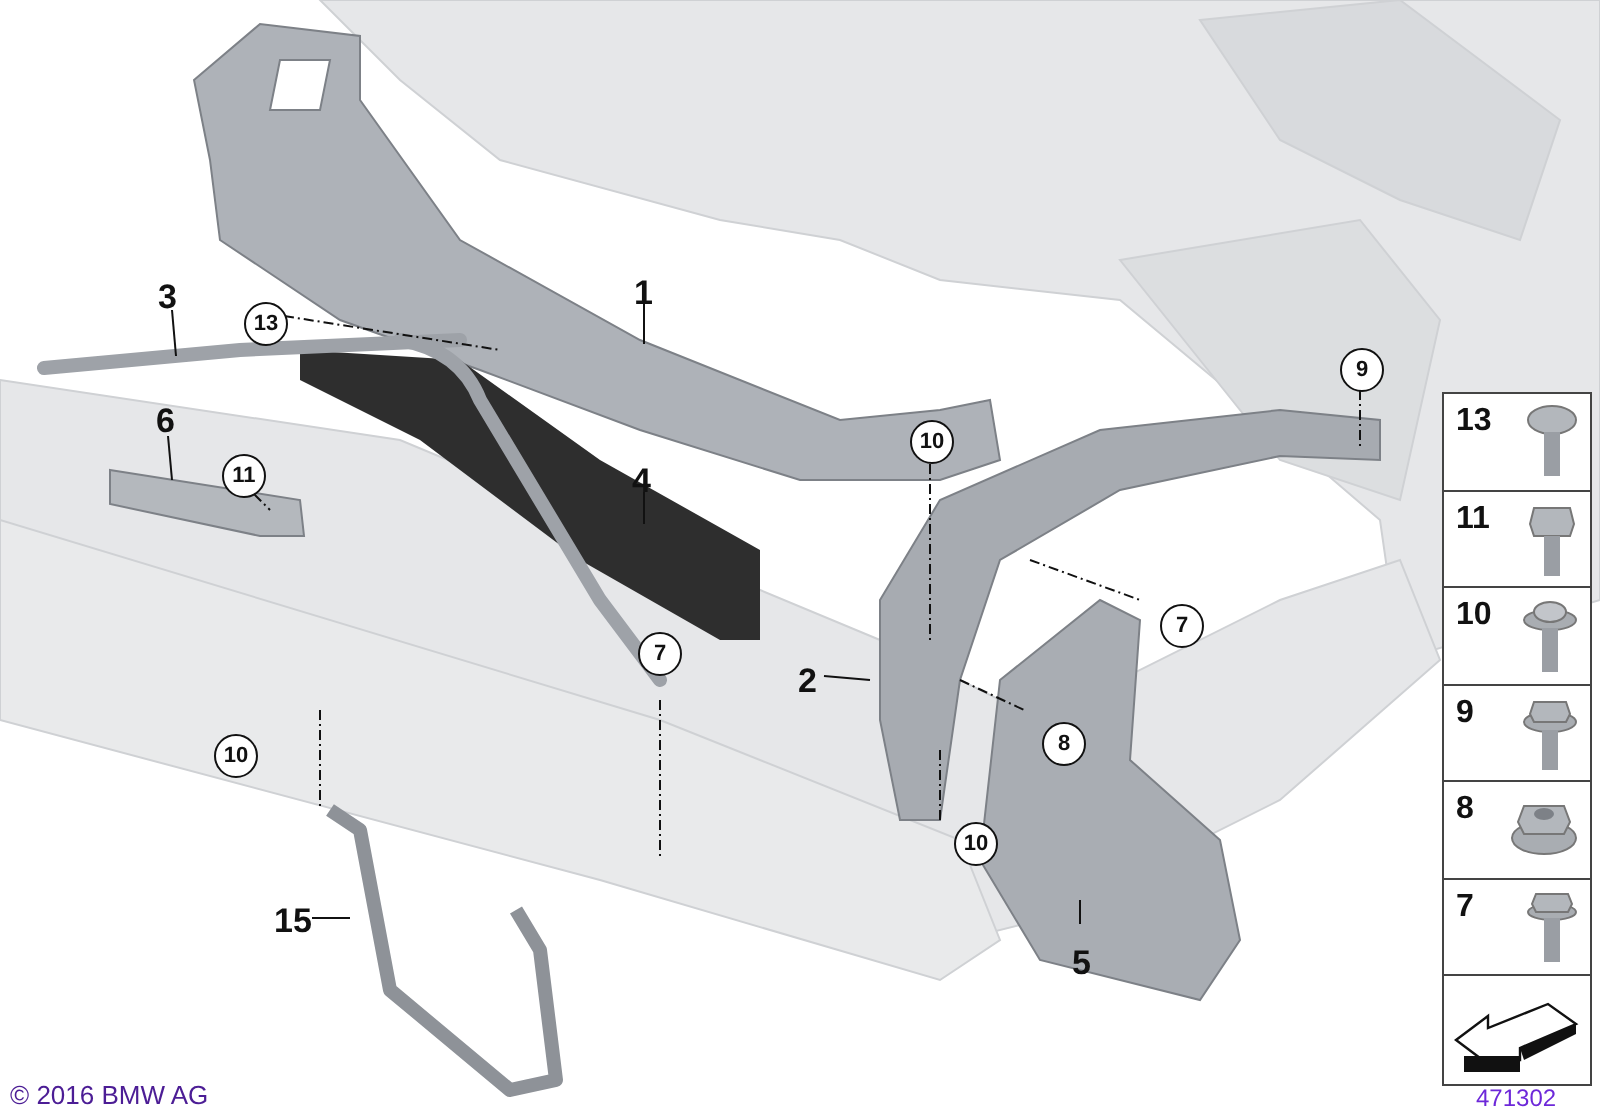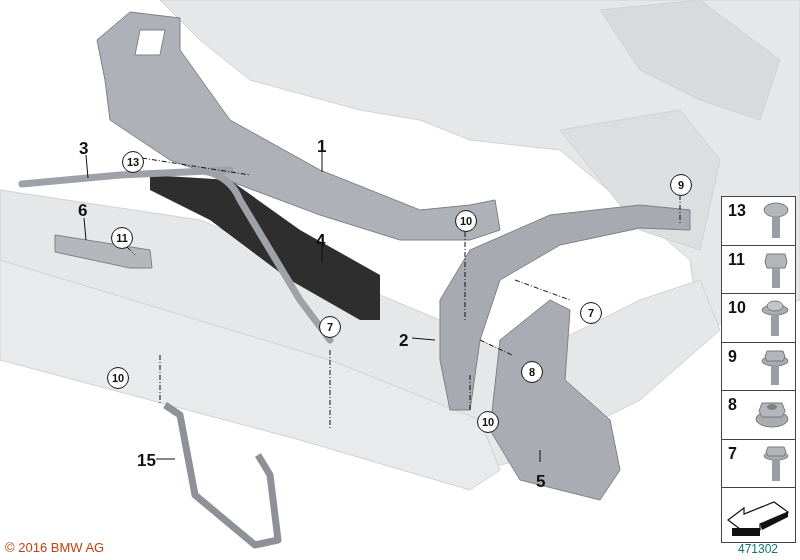--- a/index.html
+++ b/index.html
@@ -5,22 +5,22 @@
   html, body { margin:0; padding:0; }
   body { width:800px; height:560px; background:#ffffff; position:relative; overflow:hidden; font-family:"Liberation Sans", sans-serif; }
   #canvas { position:absolute; left:0; top:0; width:800px; height:560px; }
   .callout-num { position:absolute; font-weight:bold; font-size:17px; color:#111; line-height:1; }
   .circle-num { position:absolute; width:20px; height:20px; border:1.5px solid #111; border-radius:50%; background:#fff; font-size:11px; font-weight:bold; display:flex; align-items:center; justify-content:center; color:#111; }
   .legend { position:absolute; left:721px; top:196px; width:73px; height:345px; border:1px solid #444; background:#fff; }
   .legend-cell { position:relative; height:47.5px; border-bottom:1px solid #444; }
   .legend-cell .num { position:absolute; left:6px; top:5px; font-weight:bold; font-size:16px; color:#111; }
   .legend-cell svg { position:absolute; right:6px; top:4px; }
   .legend-arrow { position:relative; height:56px; }
-  .copyright { position:absolute; left:5px; top:540px; font-size:13px; color:#c2410c; }
-  .diagram-id { position:absolute; left:738px; top:542px; font-size:12px; color:#0f766e; }
+  .copyright { position:absolute; left:5px; top:540px; font-size:13px; color:#4c1d95; }
+  .diagram-id { position:absolute; left:738px; top:542px; font-size:12px; color:#6d28d9; }
 </style>
 </head>
 <body>
 
 <svg id="canvas" viewBox="0 0 800 560" xmlns="http://www.w3.org/2000/svg">
 
   <g fill="#e6e7e9" stroke="#cfd1d4" stroke-width="1">
     <path d="M160 0 L800 0 L800 300 L700 330 L690 260 L620 200 L560 150 L470 140 L420 120 L360 110 L250 80 L200 40 Z"></path>
     <path d="M560 130 L680 110 L720 160 L700 250 L640 230 L600 180 Z" fill="#dcdee0"></path>
     <path d="M0 190 L200 220 L440 320 L520 360 L640 300 L700 280 L720 330 L640 400 L520 460 L480 470 L380 440 L200 380 L0 330 Z"></path>

